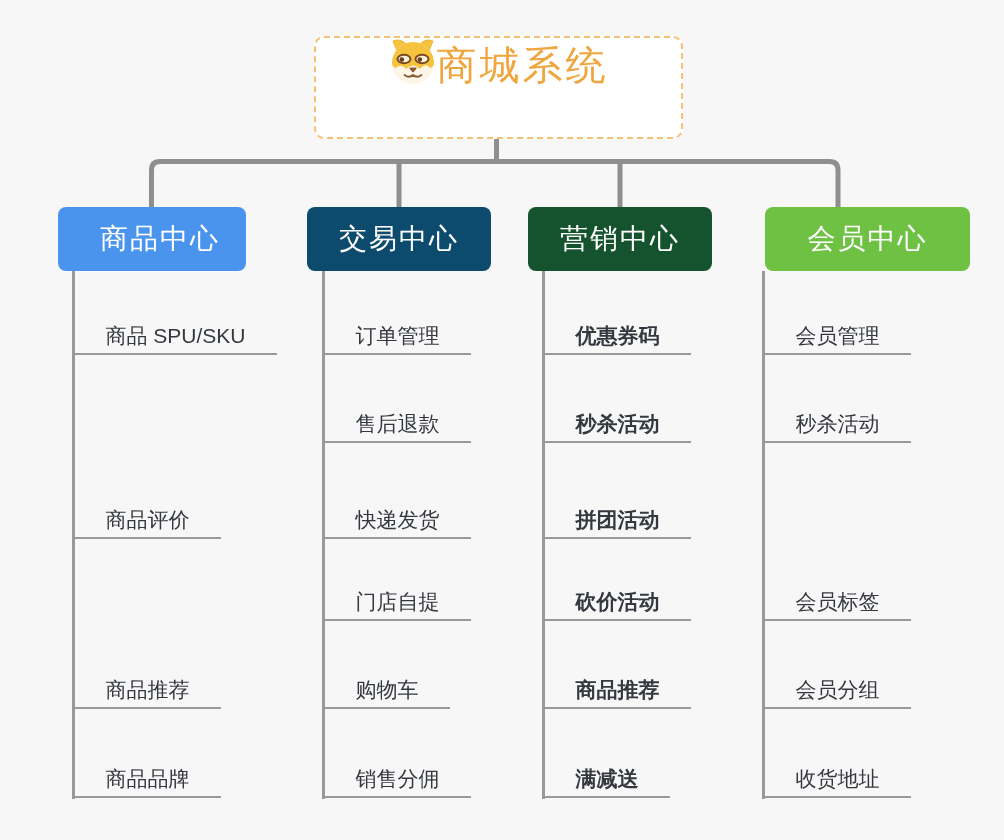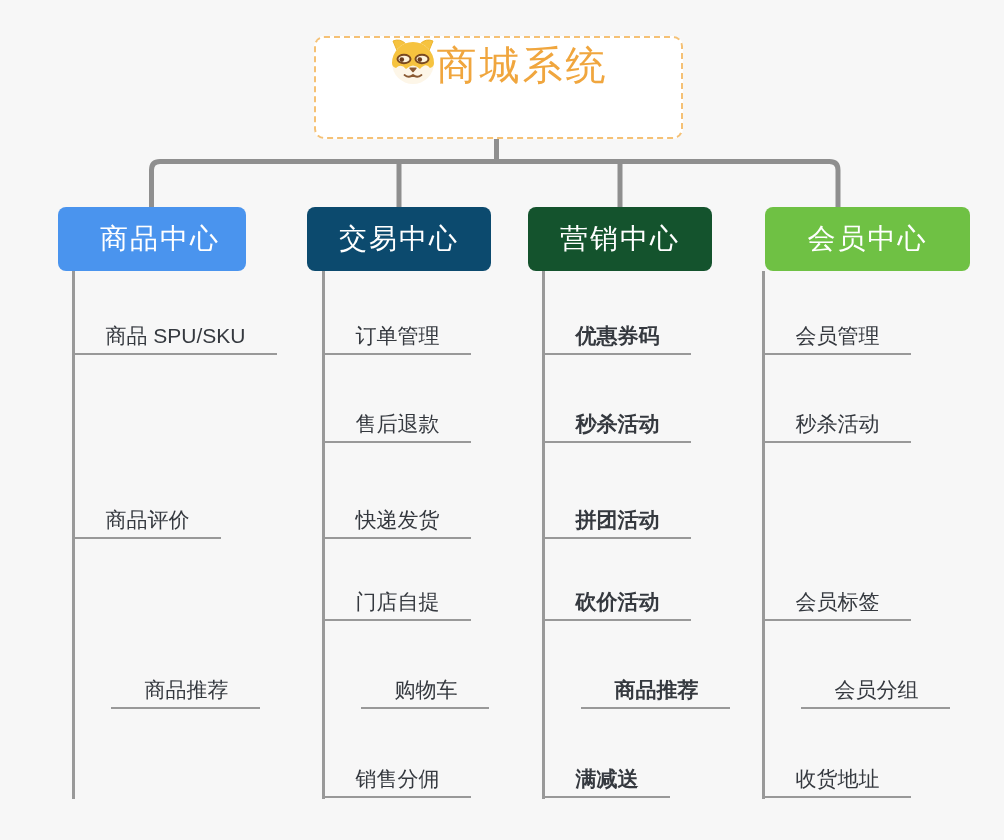--- a/index.html
+++ b/index.html
@@ -70,21 +70,21 @@
     cursor:pointer;
   }
   .c0{left:71.5px;}
   .c1{left:321.5px;text-align:right;}
   .c2{left:541.5px;font-weight:bold;}
   .c3{left:761.5px;}
   .r0{top:322px;}
   .r1{top:410px;}
   .r2{top:506px;}
   .r3{top:588px;}
-  .r4{top:676px;margin-left:39px;}
+  .r4{top:676px;}
   .r5{top:765px;}
 </style>
 </head>
 <body>
 
 <div class="canvas">
 
   <svg class="connectors" viewBox="0 0 1004 840">
     <path d="M496.5 139 V164"></path>
     <path d="M151.5 207 V170 Q151.5 161.5 160 161.5 H829.5 Q838 161.5 838 170 V207"></path>
@@ -124,20 +124,21 @@
   </div>
 
   <div class="col-line cl0"></div>
   <div class="col-line cl1"></div>
   <div class="col-line cl2"></div>
   <div class="col-line cl3"></div>
 
   <div class="leaf c0 r0">商品 SPU/SKU</div>
   <div class="leaf c0 r2">商品评价</div>
   <div class="leaf c0 r4">商品推荐</div>
+  <div class="leaf c0 r5">商品品牌</div>
 
   <div class="leaf c1 r0">订单管理</div>
   <div class="leaf c1 r1">售后退款</div>
   <div class="leaf c1 r2">快递发货</div>
   <div class="leaf c1 r3">门店自提</div>
   <div class="leaf c1 r4">购物车</div>
   <div class="leaf c1 r5">销售分佣</div>
 
   <div class="leaf c2 r0">优惠券码</div>
   <div class="leaf c2 r1">秒杀活动</div>

